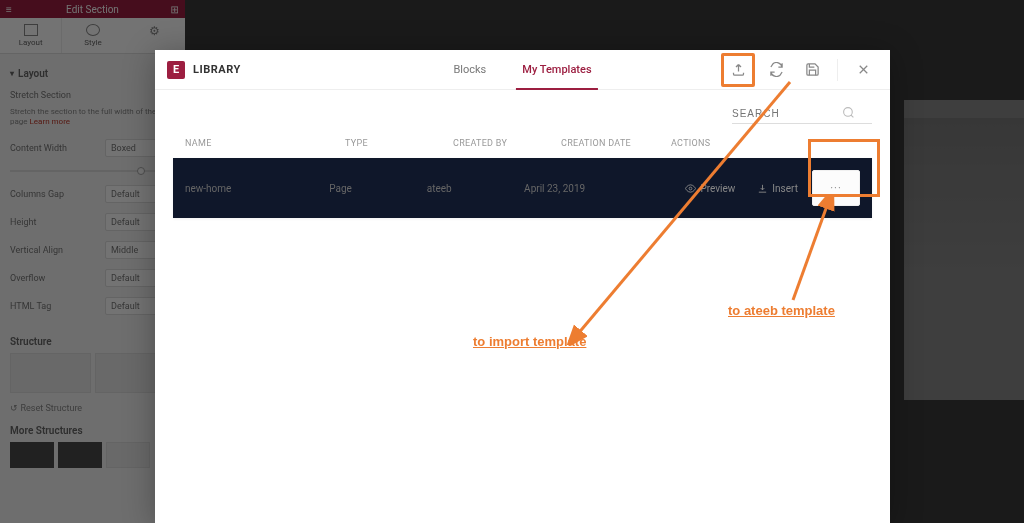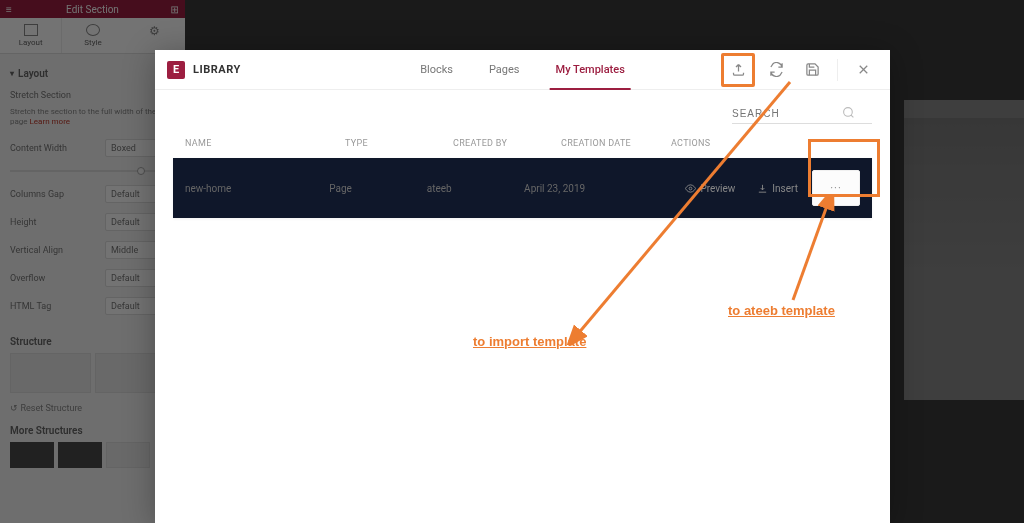--- a/index.html
+++ b/index.html
@@ -155,21 +155,20 @@
 </div>
 
 <div class="dim-overlay"></div>
 
 <div class="library-modal">
   <div class="library-header">
     <div class="lib-logo">E</div>
     <div class="lib-title">LIBRARY</div>
     <div class="lib-tabs">
       <div class="lib-tab">Blocks</div>
-      <div class="lib-tab">Pages</div>
       <div class="lib-tab active">My Templates</div>
     </div>
     <div class="lib-actions">
       <div class="lib-action-btn upload-btn">
         <svg viewBox="0 0 24 24" fill="none" stroke="currentColor" stroke-width="2">
             <path d="M12 15V4m0 0l-4 4m4-4l4 4M4 17v2a2 2 0 002 2h12a2 2 0 002-2v-2"></path>
           </svg>
       </div>
       <div class="lib-action-btn">
         <svg viewBox="0 0 24 24" fill="none" stroke="currentColor" stroke-width="2">

